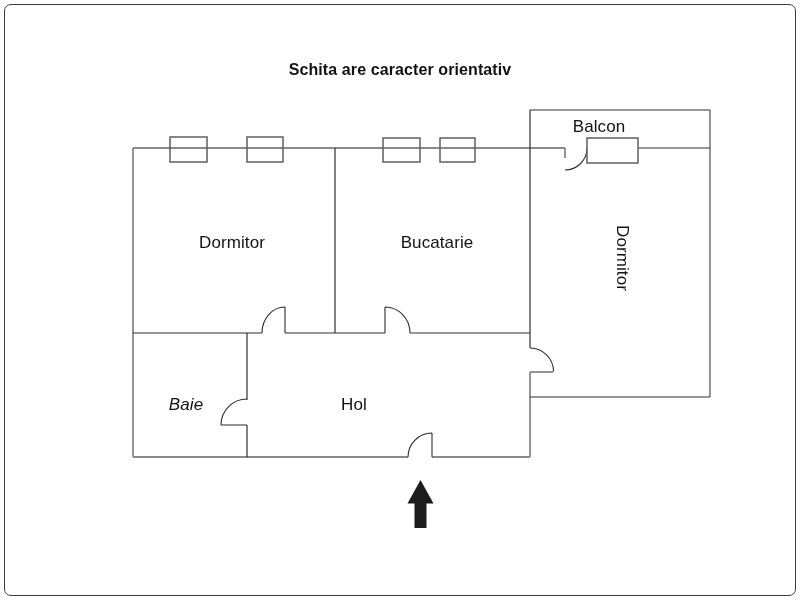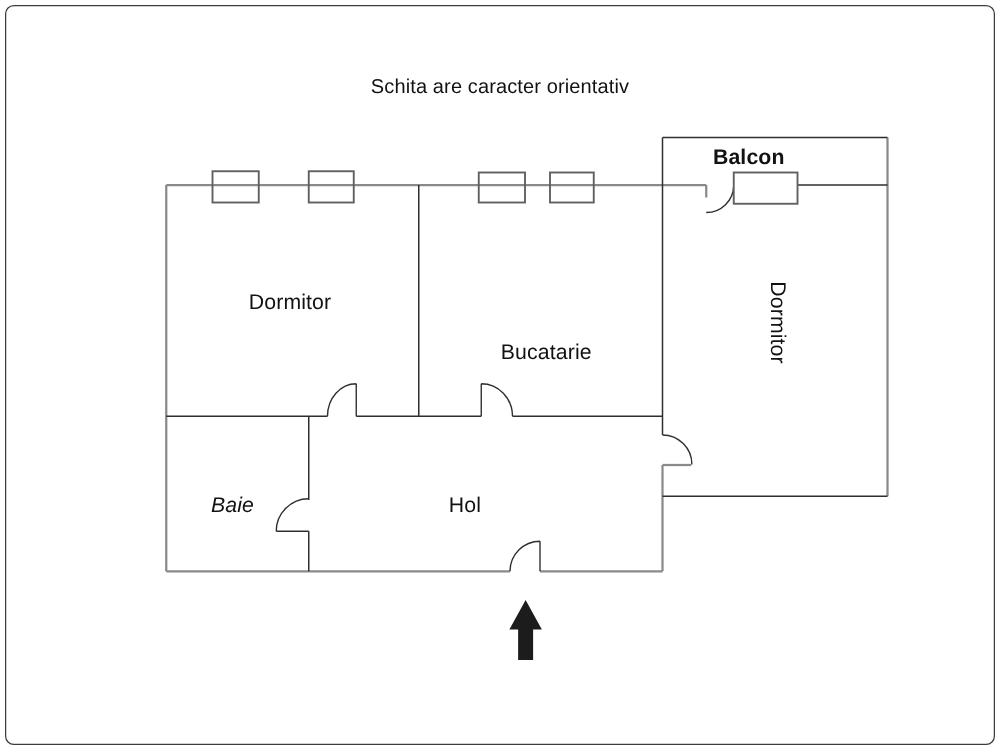--- a/index.html
+++ b/index.html
@@ -59,20 +59,20 @@
       <rect x="170" y="137" width="37" height="25"></rect>
       <rect x="247" y="137" width="36" height="25"></rect>
       <rect x="383" y="138" width="37" height="24"></rect>
       <rect x="440" y="138" width="35" height="24"></rect>
       <rect x="587" y="138" width="51" height="25" fill="#ffffff"></rect>
     </g>
 
     <path d="M420.5,480 L433.5,503.5 L426.5,503.5 L426.5,528 L414.5,528 L414.5,503.5 L407.5,503.5 Z" fill="#1c1c1c" stroke="none"></path>
   </svg>
 
-  <div class="lbl title" style="left:400px;top:70px;">Schita are caracter orientativ</div>
+  <div class="lbl title" style="left:400px;top:70px;font-weight:bold;">Schita are caracter orientativ</div>
   <div class="lbl" style="left:232px;top:242px;">Dormitor</div>
-  <div class="lbl" style="left:437px;top:242px;margin-top:40px;">Bucatarie</div>
+  <div class="lbl" style="left:437px;top:242px;">Bucatarie</div>
   <div class="lbl rot" style="left:622px;top:258px;">Dormitor</div>
   <div class="lbl" style="left:186px;top:404px;font-style:italic;">Baie</div>
-  <div class="lbl" style="left:372px;top:404px;">Hol</div>
-  <div class="lbl" style="left:599px;top:126px;font-weight:bold;">Balcon</div>
+  <div class="lbl" style="left:354px;top:404px;">Hol</div>
+  <div class="lbl" style="left:599px;top:126px;">Balcon</div>
 </div>
 
 </body></html>

